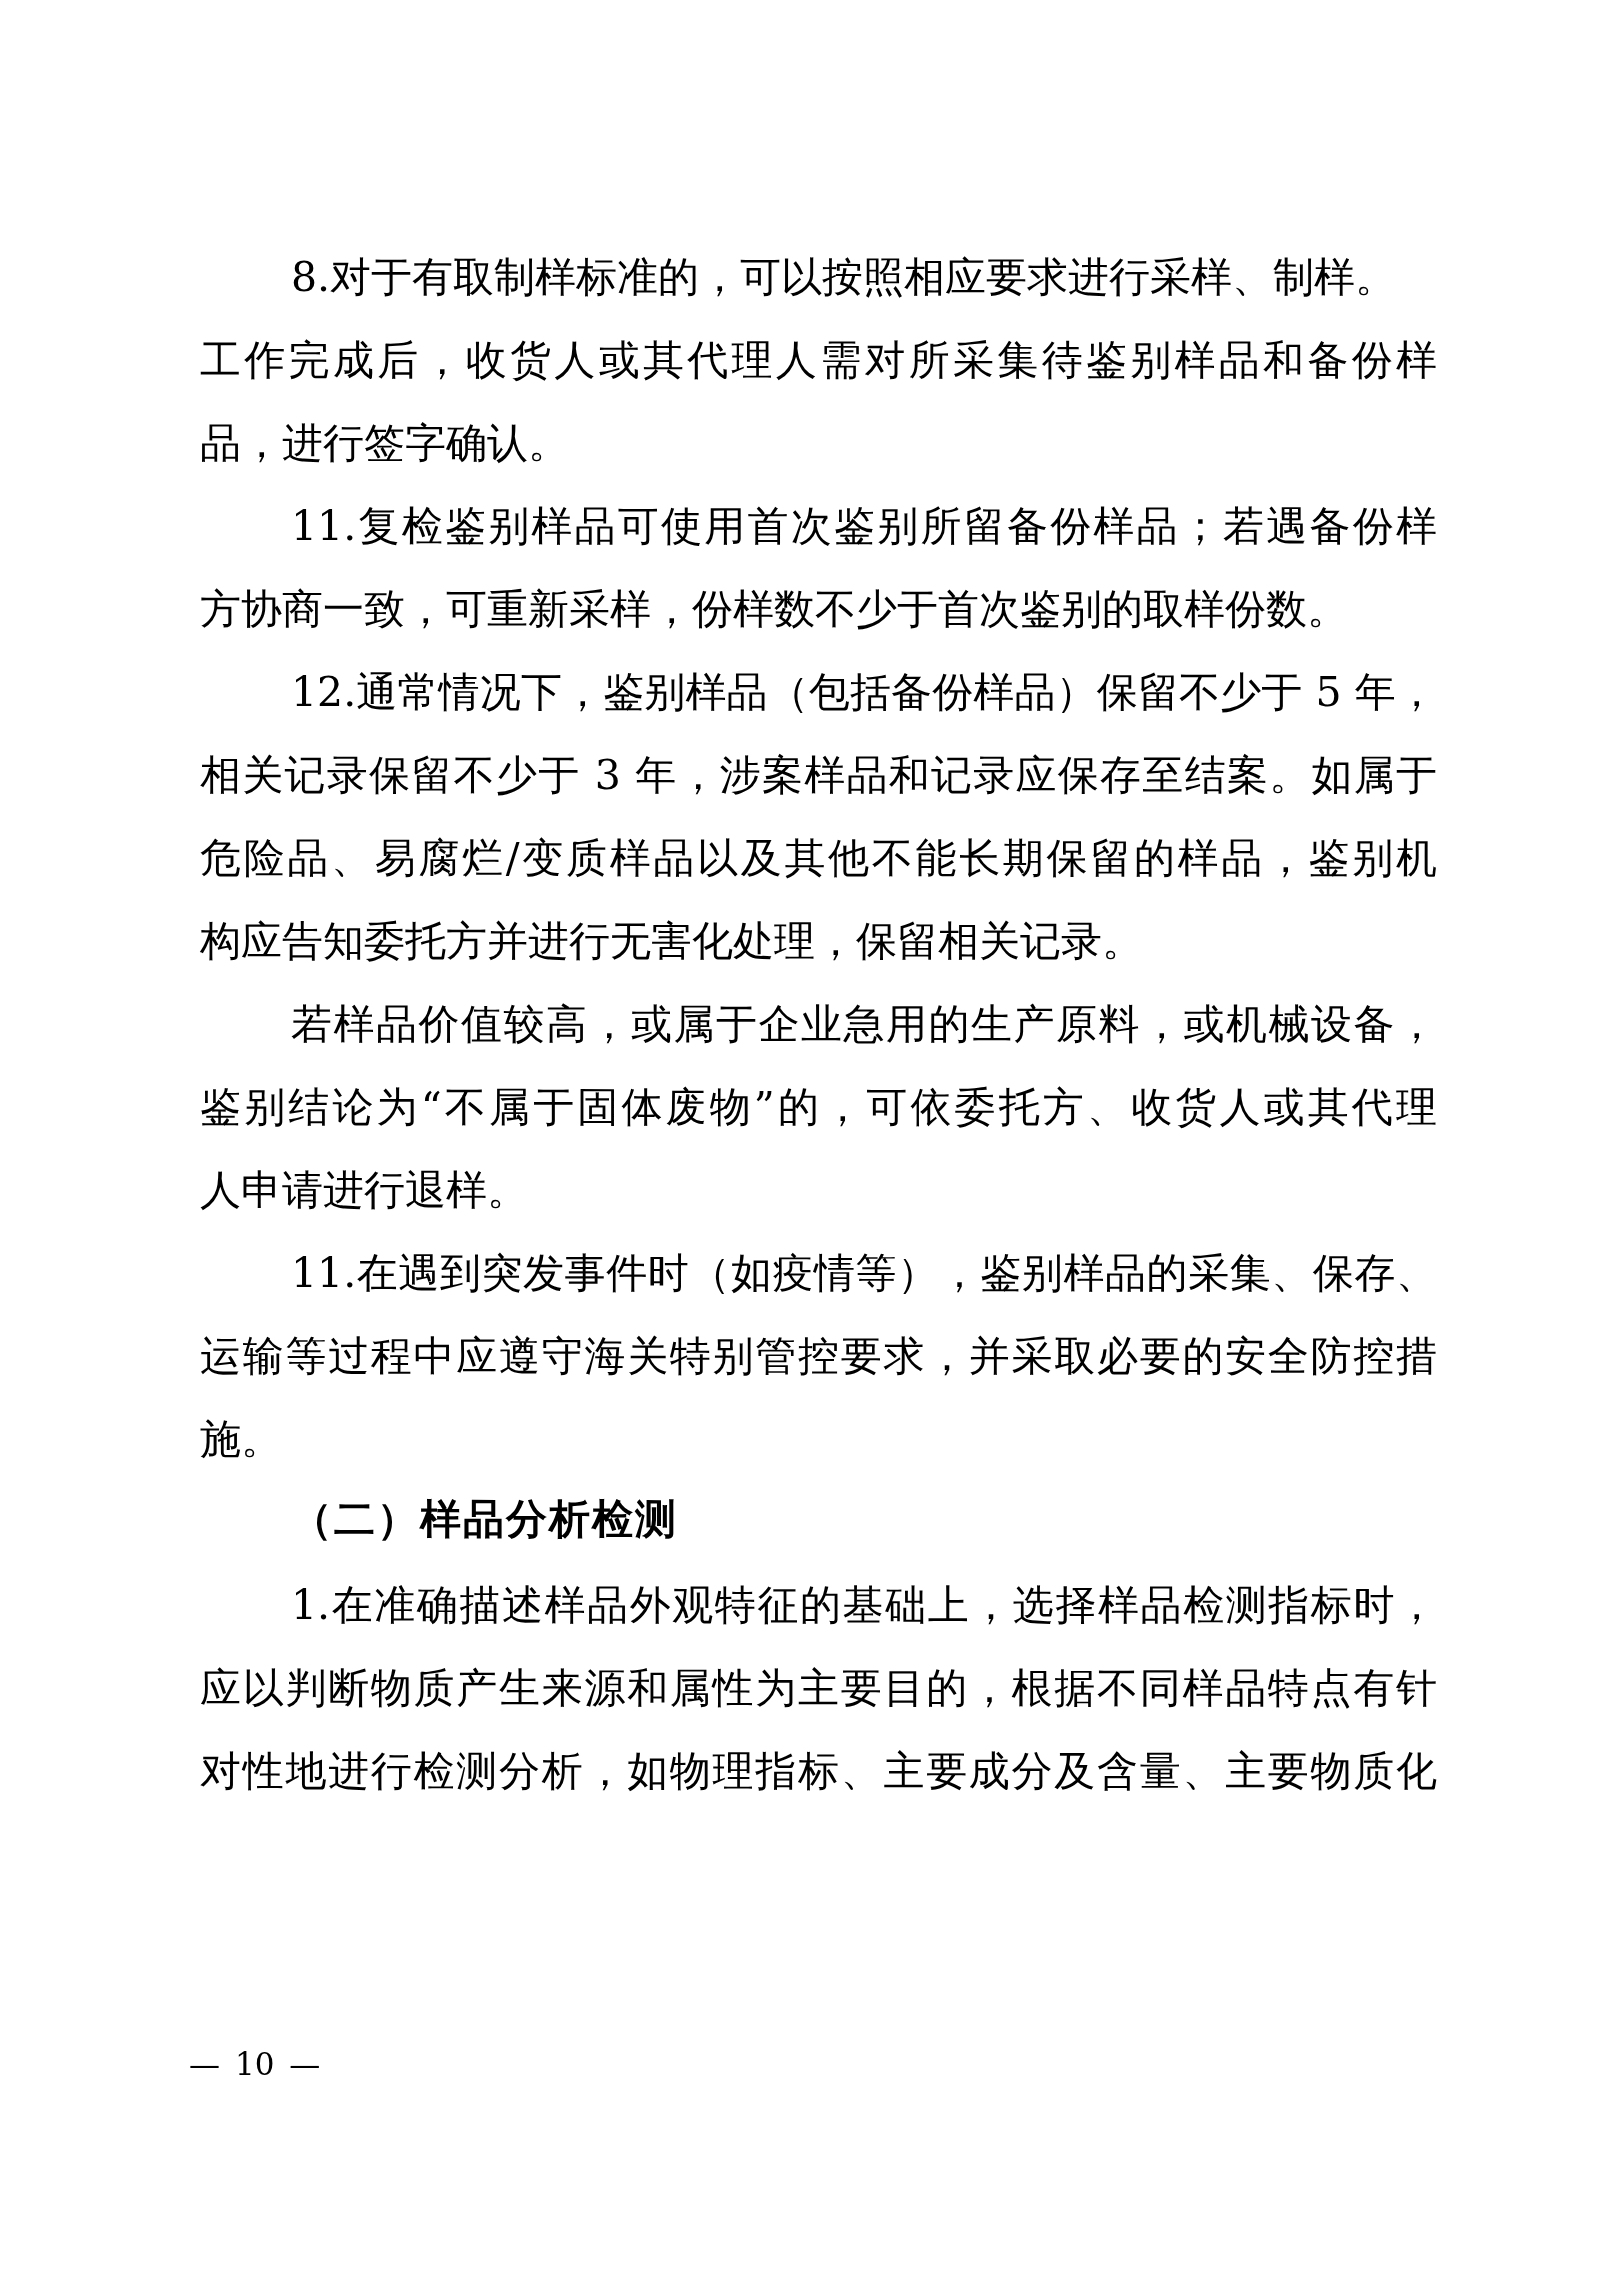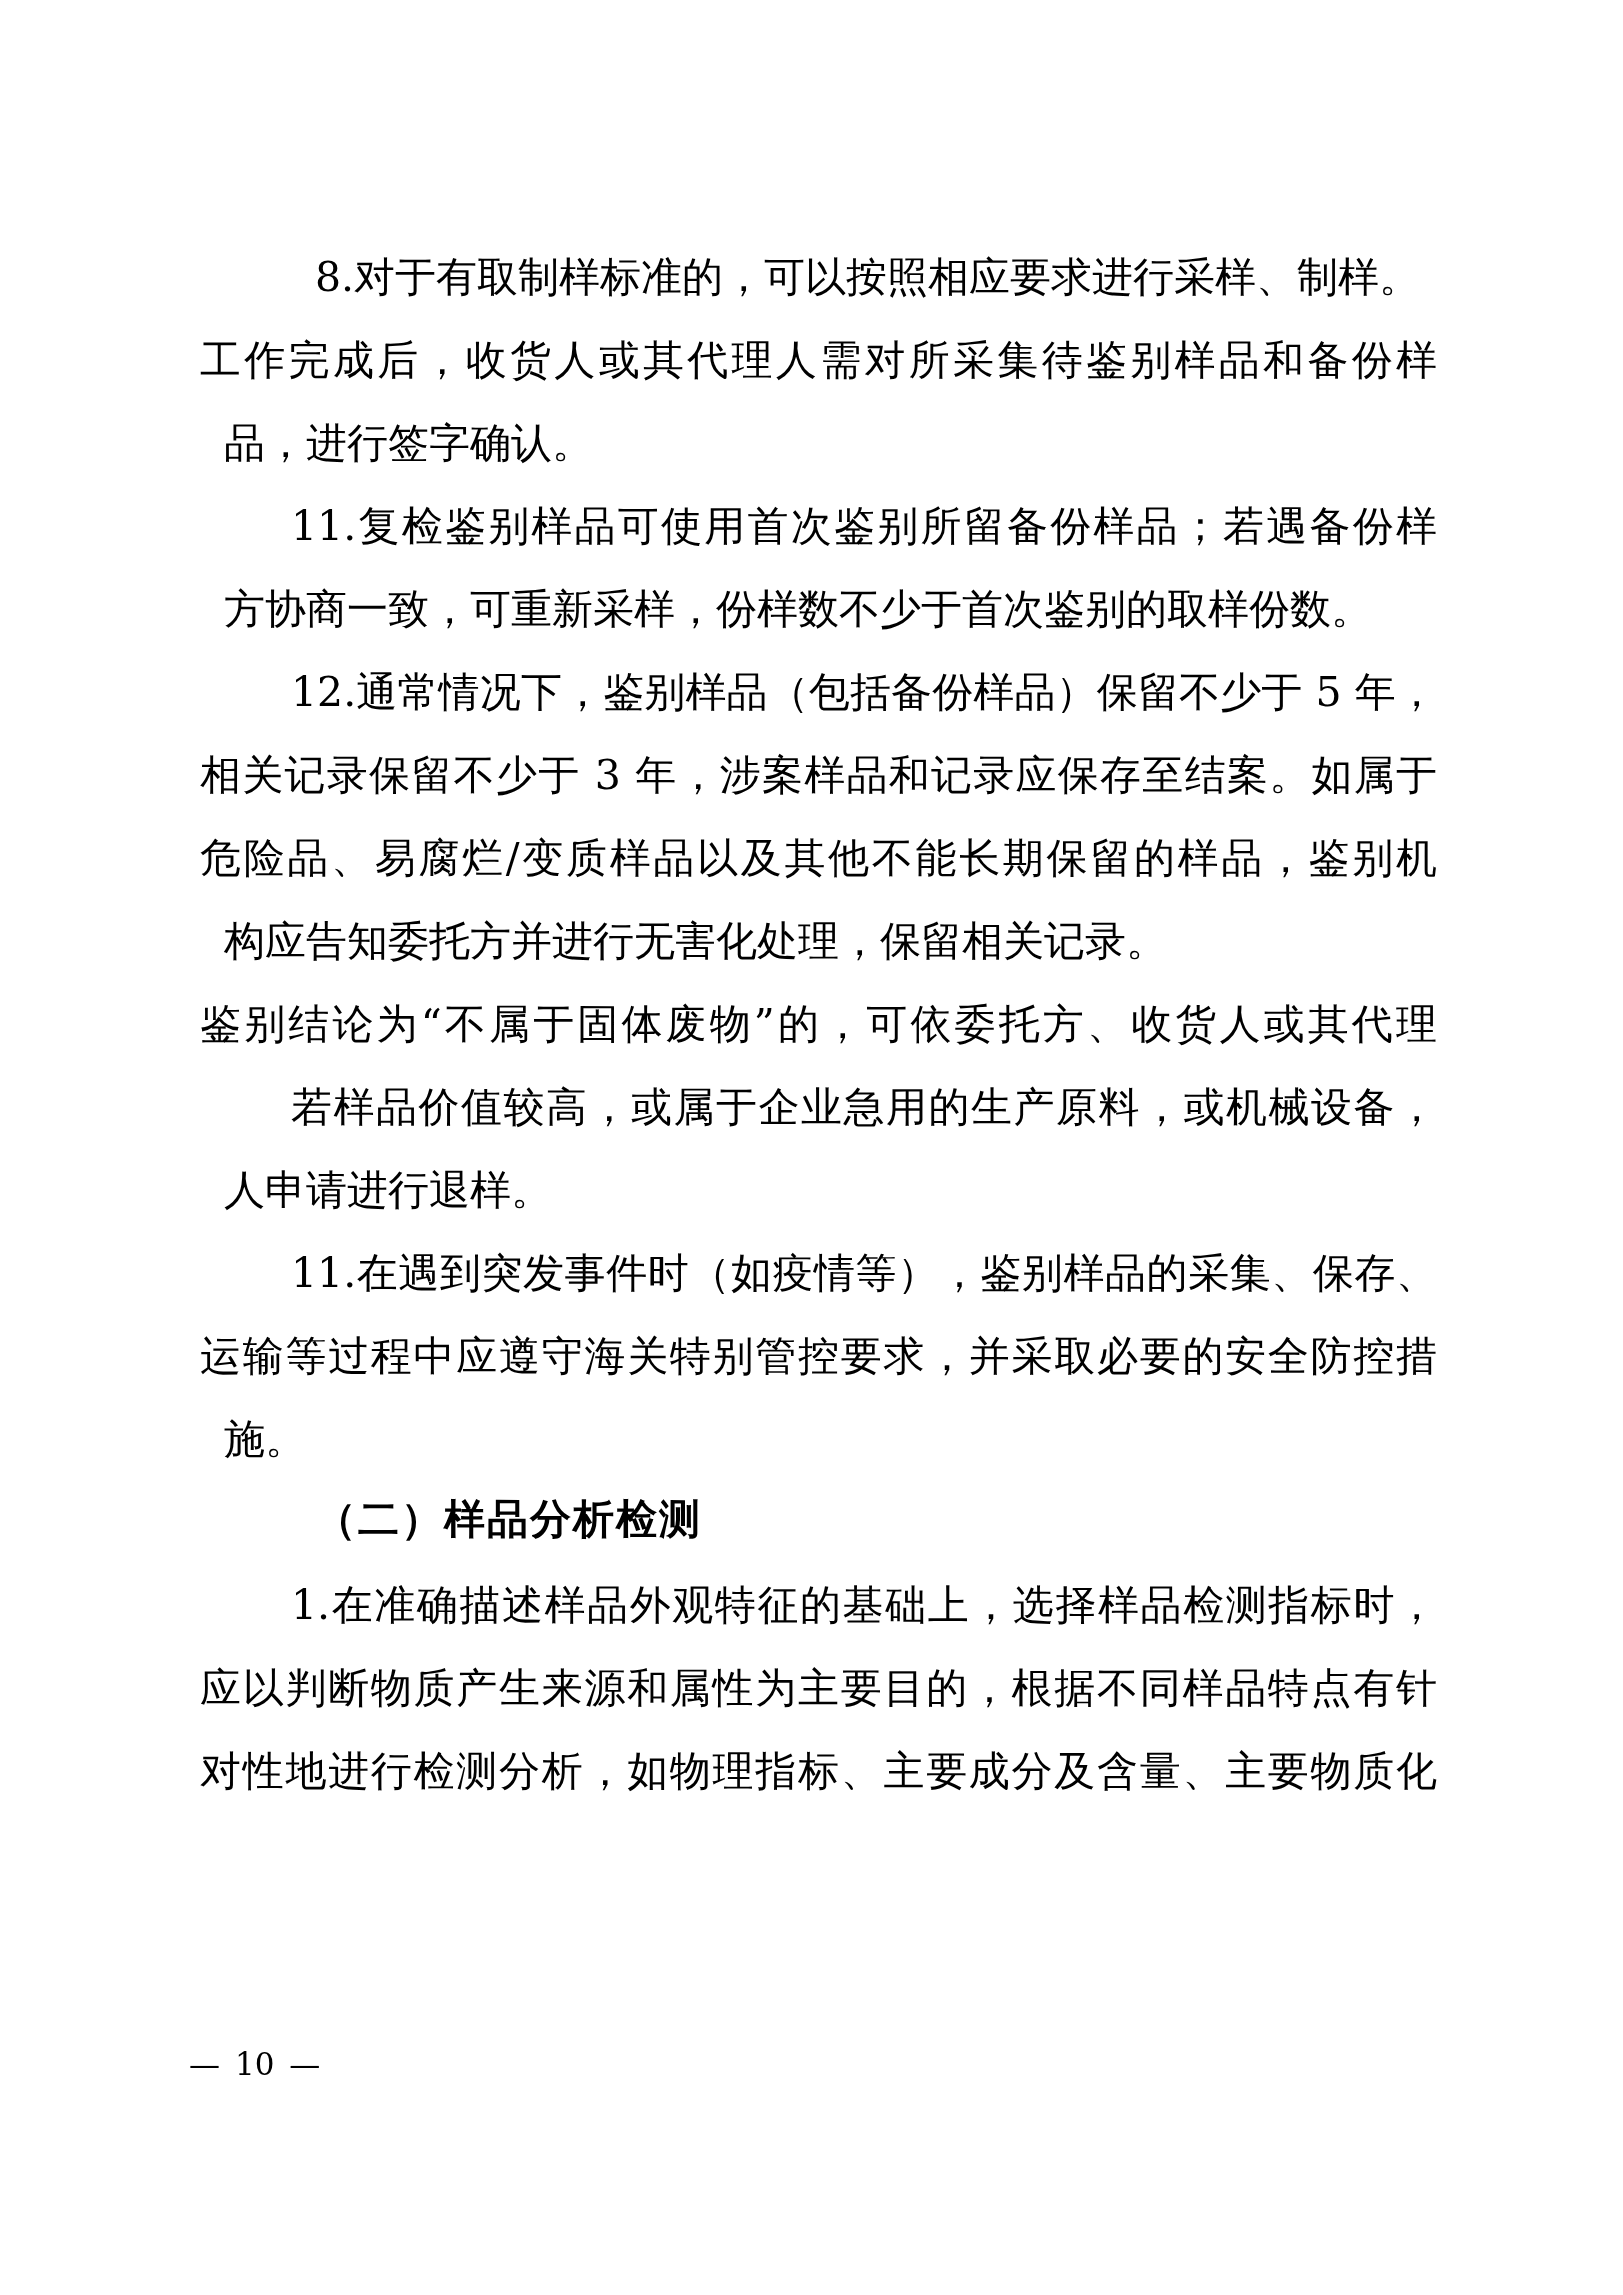--- a/index.html
+++ b/index.html
@@ -19,21 +19,21 @@
     width: 1237px;
     font-size: 41px;
     line-height: 83px;
   }
   .line {
     text-align: justify;
     text-align-last: justify;
     height: 83px;
     overflow: visible;
   }
-  .line.last { text-align-last: left; margin-left: 24px; }
+  .line.last { text-align-last: left; }
   .line.indent { text-indent: 91px; }
   .line.bold {
     font-weight: 700;
     font-family: Liberation Mono, monospace;
     letter-spacing: 2px;
   }
   .footer {
     position: absolute;
     left: 189px;
     top: 2046px;
@@ -50,22 +50,22 @@
   <div class="body-text">
       <div class="line indent last">8.对于有取制样标准的，可以按照相应要求进行采样、制样。</div>
       <div class="line">工作完成后，收货人或其代理人需对所采集待鉴别样品和备份样</div>
       <div class="line last">品，进行签字确认。</div>
       <div class="line indent">11.复检鉴别样品可使用首次鉴别所留备份样品；若遇备份样</div>
       <div class="line last">方协商一致，可重新采样，份样数不少于首次鉴别的取样份数。</div>
       <div class="line indent">12.通常情况下，鉴别样品（包括备份样品）保留不少于 5 年，</div>
       <div class="line">相关记录保留不少于 3 年，涉案样品和记录应保存至结案。如属于</div>
       <div class="line">危险品、易腐烂/变质样品以及其他不能长期保留的样品，鉴别机</div>
       <div class="line last">构应告知委托方并进行无害化处理，保留相关记录。</div>
+      <div class="line indent">若样品价值较高，或属于企业急用的生产原料，或机械设备，</div>
       <div class="line">鉴别结论为“不属于固体废物”的，可依委托方、收货人或其代理</div>
-      <div class="line indent">若样品价值较高，或属于企业急用的生产原料，或机械设备，</div>
       <div class="line last">人申请进行退样。</div>
       <div class="line indent">11.在遇到突发事件时（如疫情等），鉴别样品的采集、保存、</div>
       <div class="line">运输等过程中应遵守海关特别管控要求，并采取必要的安全防控措</div>
       <div class="line last">施。</div>
       <div class="line indent last bold">（二）样品分析检测</div>
       <div class="line indent">1.在准确描述样品外观特征的基础上，选择样品检测指标时，</div>
       <div class="line">应以判断物质产生来源和属性为主要目的，根据不同样品特点有针</div>
       <div class="line">对性地进行检测分析，如物理指标、主要成分及含量、主要物质化</div>
     </div>
   <div class="footer">— 10 —</div>

